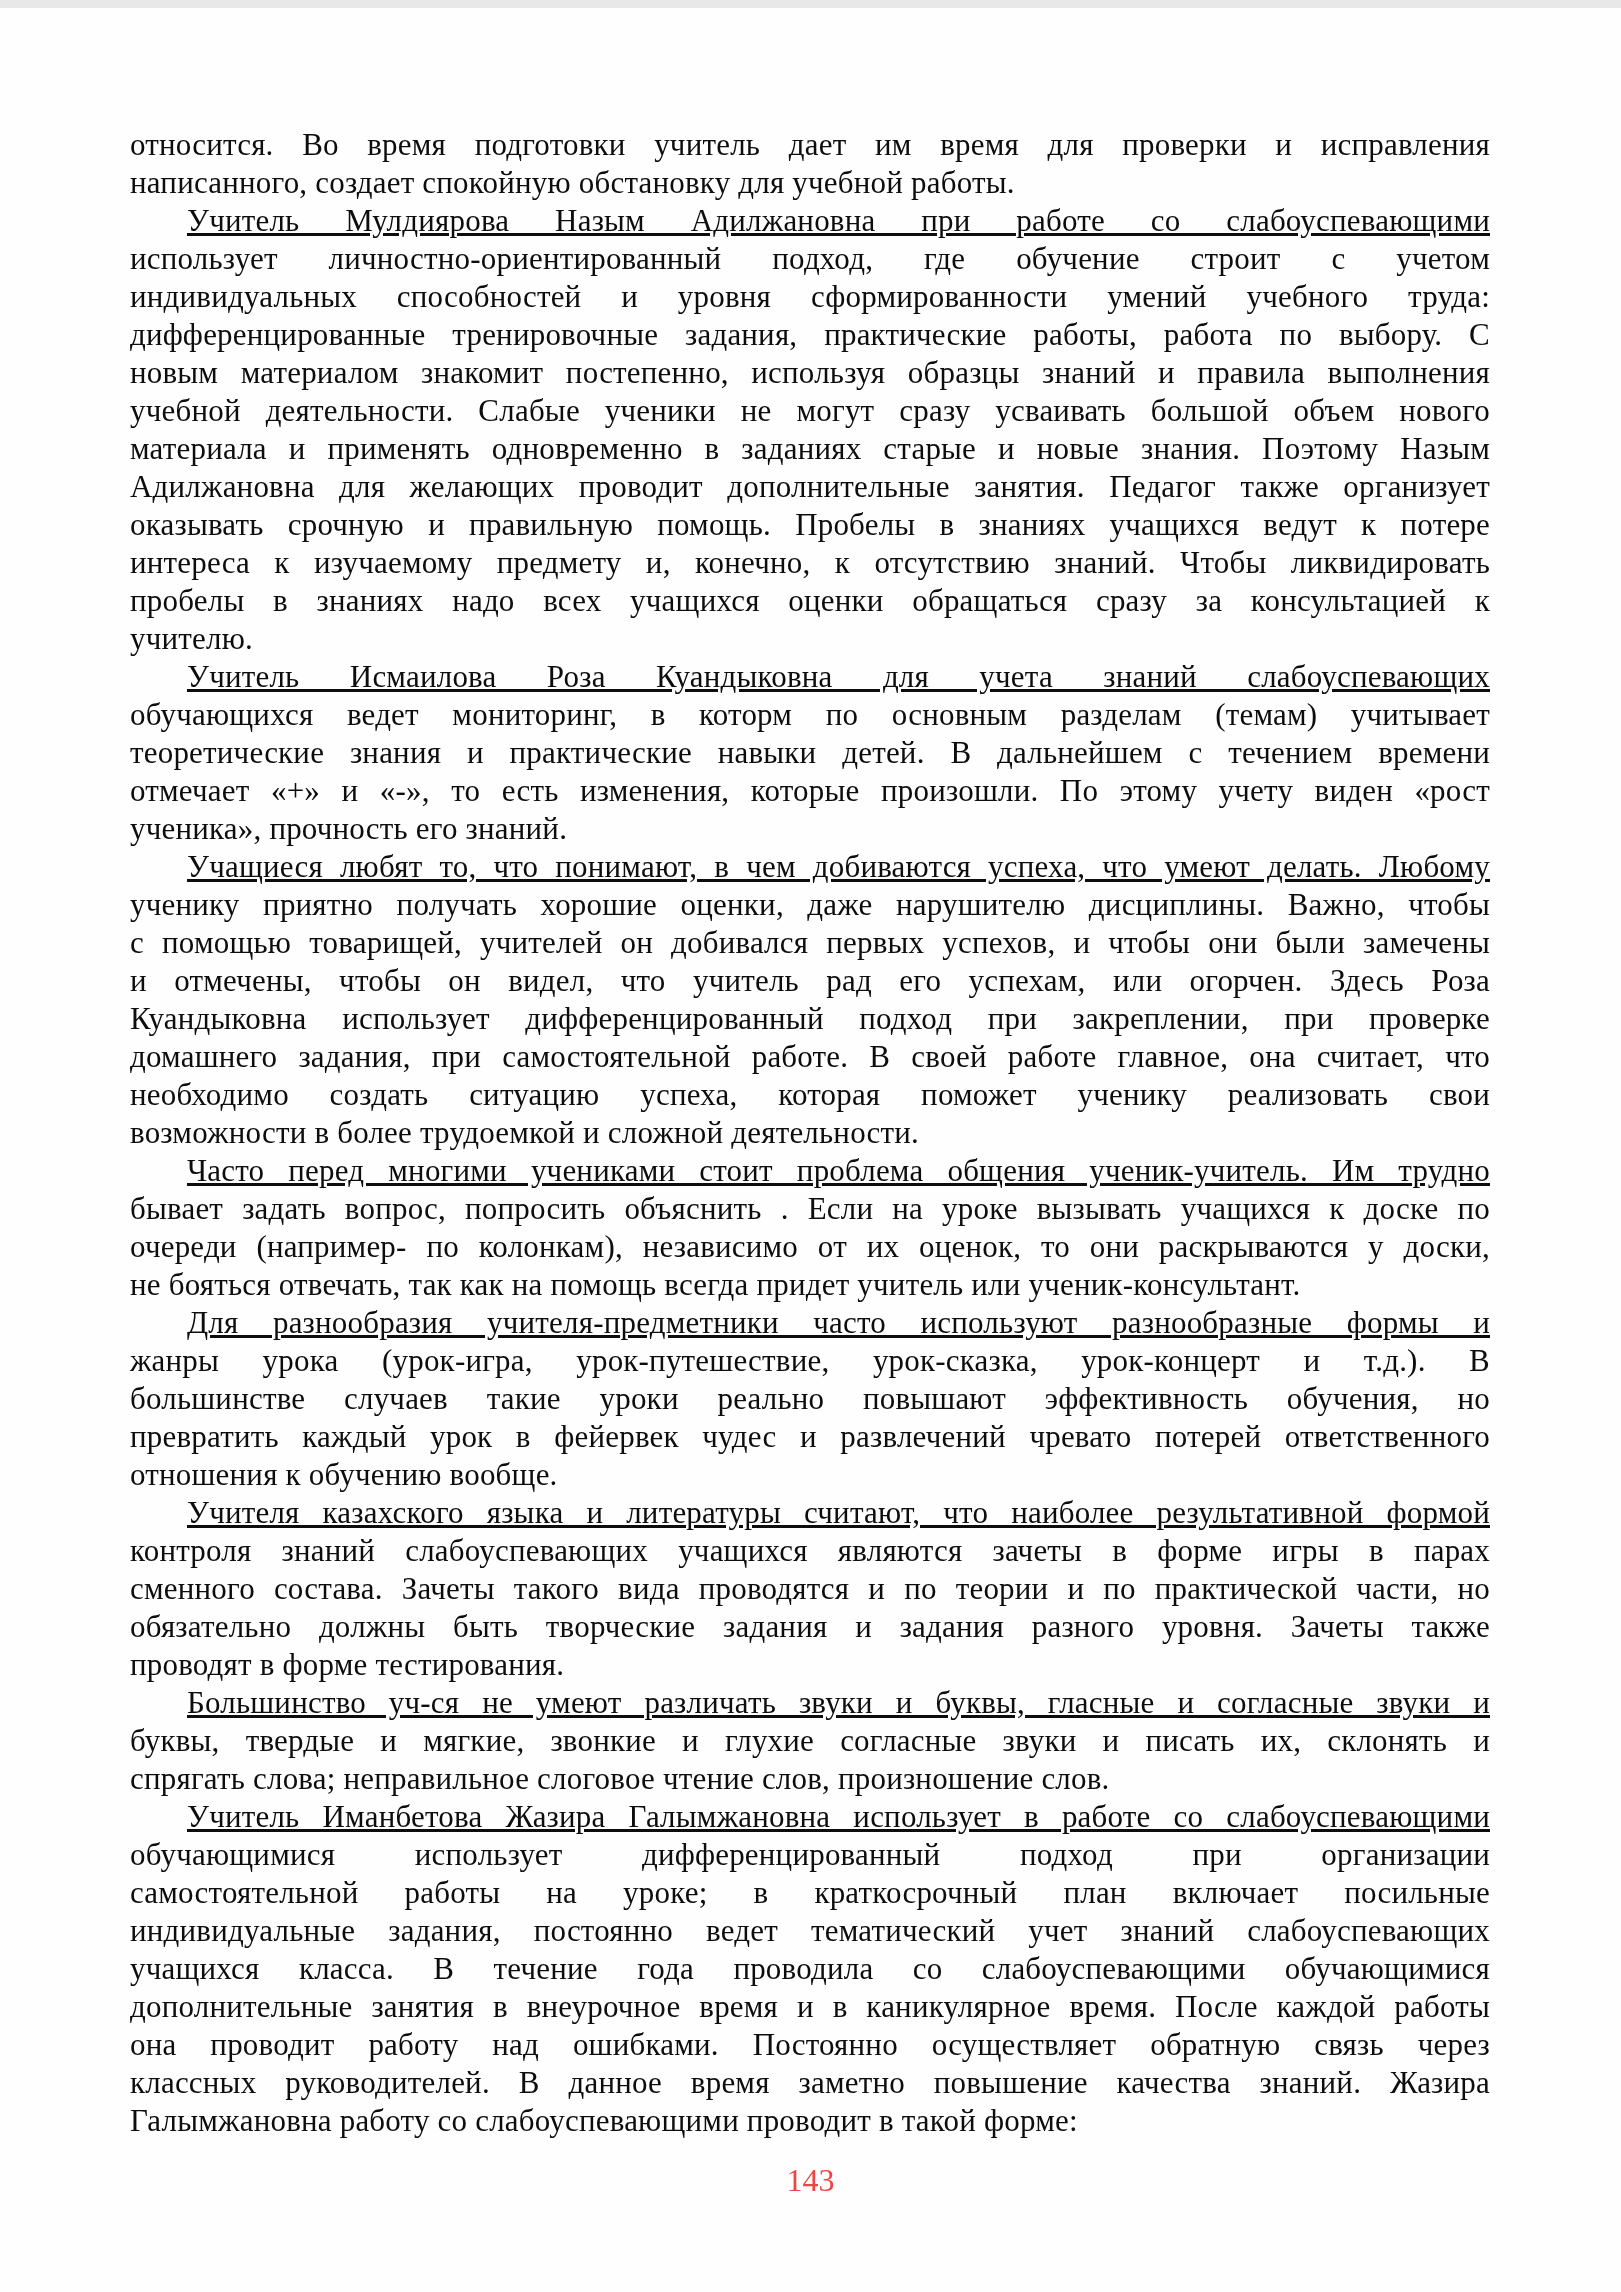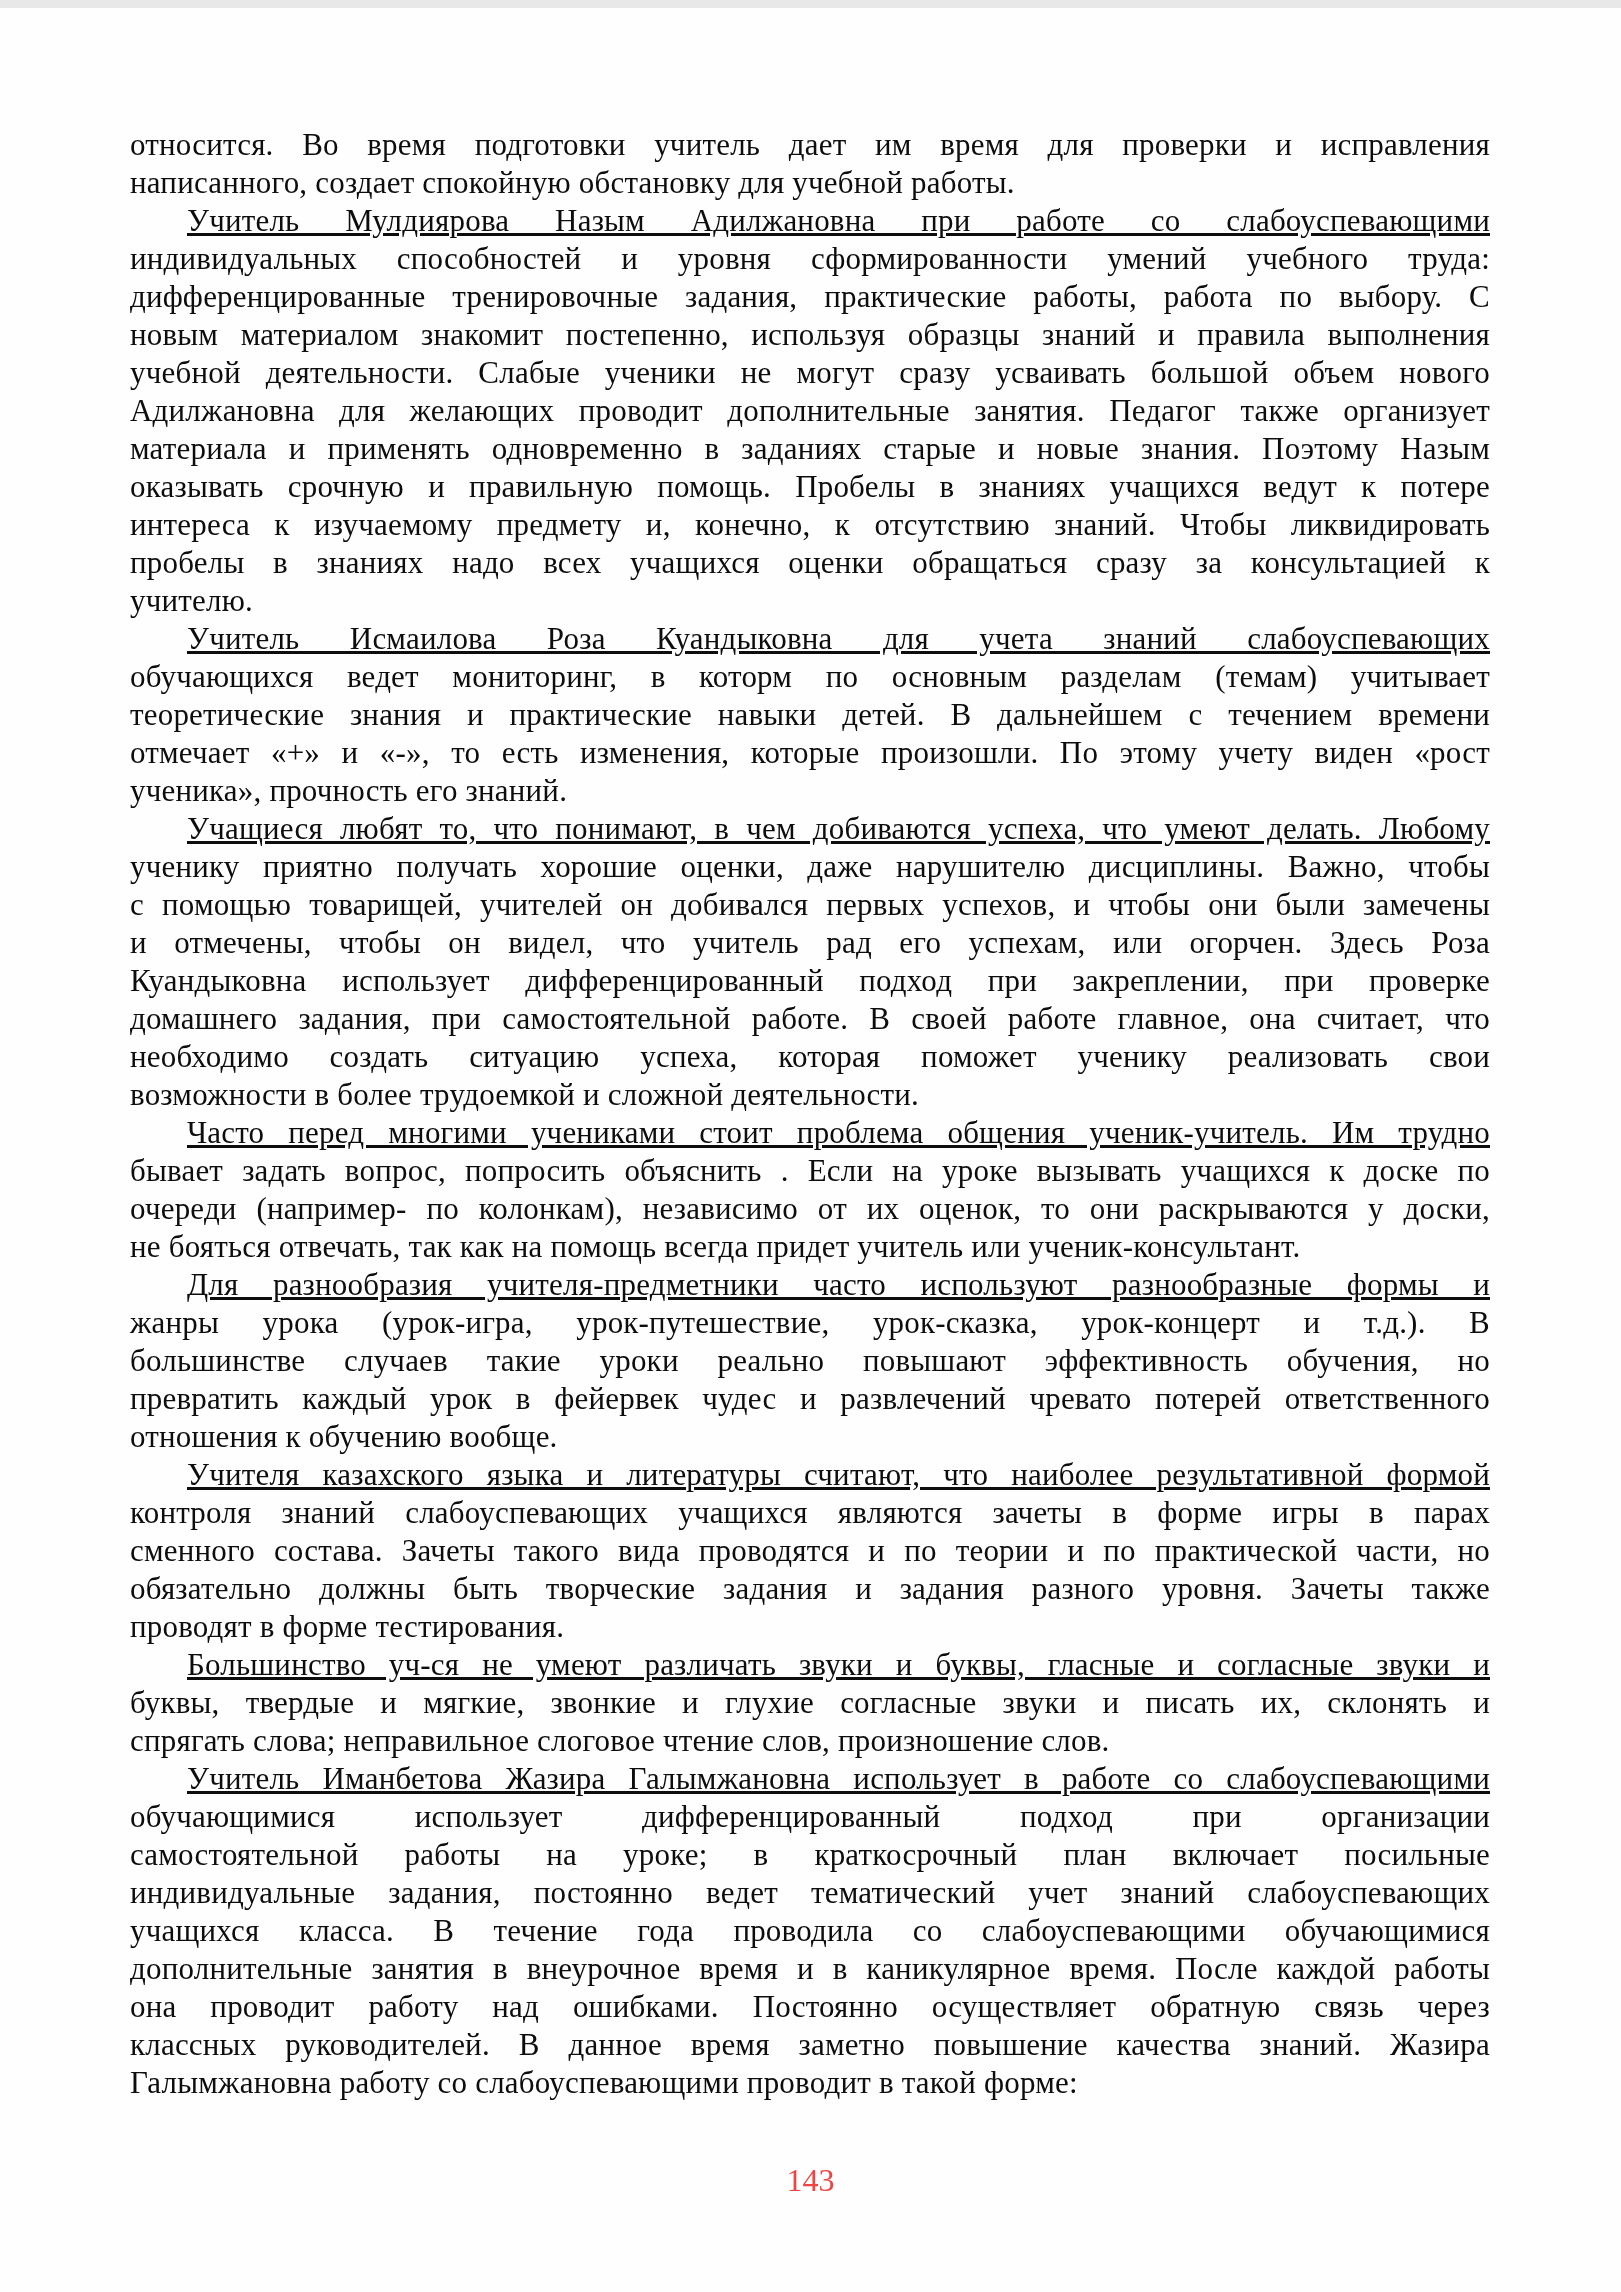--- a/index.html
+++ b/index.html
@@ -57,26 +57,27 @@
 <body>
 
 <div class="page">
   <div class="text-block">
       <div class="para">
         <div class="line">относится. Во время подготовки учитель дает им время для проверки и исправления</div>
         <div class="line last">написанного, создает спокойную обстановку  для учебной работы.</div>
       </div>
       <div class="para">
         <div class="line first">Учитель Мулдиярова Назым Адилжановна при работе со слабоуспевающими</div>
+        <div class="line">использует личностно-ориентированный подход, где обучение строит с учетом</div>
         <div class="line">индивидуальных способностей и уровня сформированности умений учебного труда:</div>
         <div class="line">дифференцированные тренировочные задания, практические работы, работа по выбору. С</div>
         <div class="line">новым материалом знакомит постепенно, используя образцы знаний и правила выполнения</div>
         <div class="line">учебной деятельности. Слабые ученики не могут сразу усваивать большой объем нового</div>
+        <div class="line">материала и применять одновременно в заданиях старые и новые знания. Поэтому Назым</div>
         <div class="line">Адилжановна для желающих проводит дополнительные занятия. Педагог также организует</div>
-        <div class="line">материала и применять одновременно в заданиях старые и новые знания. Поэтому Назым</div>
         <div class="line">оказывать срочную и правильную помощь. Пробелы в знаниях учащихся ведут к потере</div>
         <div class="line">интереса к изучаемому предмету и, конечно, к отсутствию знаний. Чтобы ликвидировать</div>
         <div class="line">пробелы в знаниях надо всех учащихся оценки обращаться сразу за консультацией к</div>
         <div class="line last">учителю.</div>
       </div>
       <div class="para">
         <div class="line first">Учитель Исмаилова Роза Куандыковна для учета знаний слабоуспевающих</div>
         <div class="line">обучающихся ведет мониторинг, в которм по основным разделам (темам) учитывает</div>
         <div class="line">теоретические знания и практические навыки детей. В дальнейшем с течением времени</div>
         <div class="line">отмечает «+» и «-», то есть изменения, которые произошли. По этому учету виден «рост</div>

